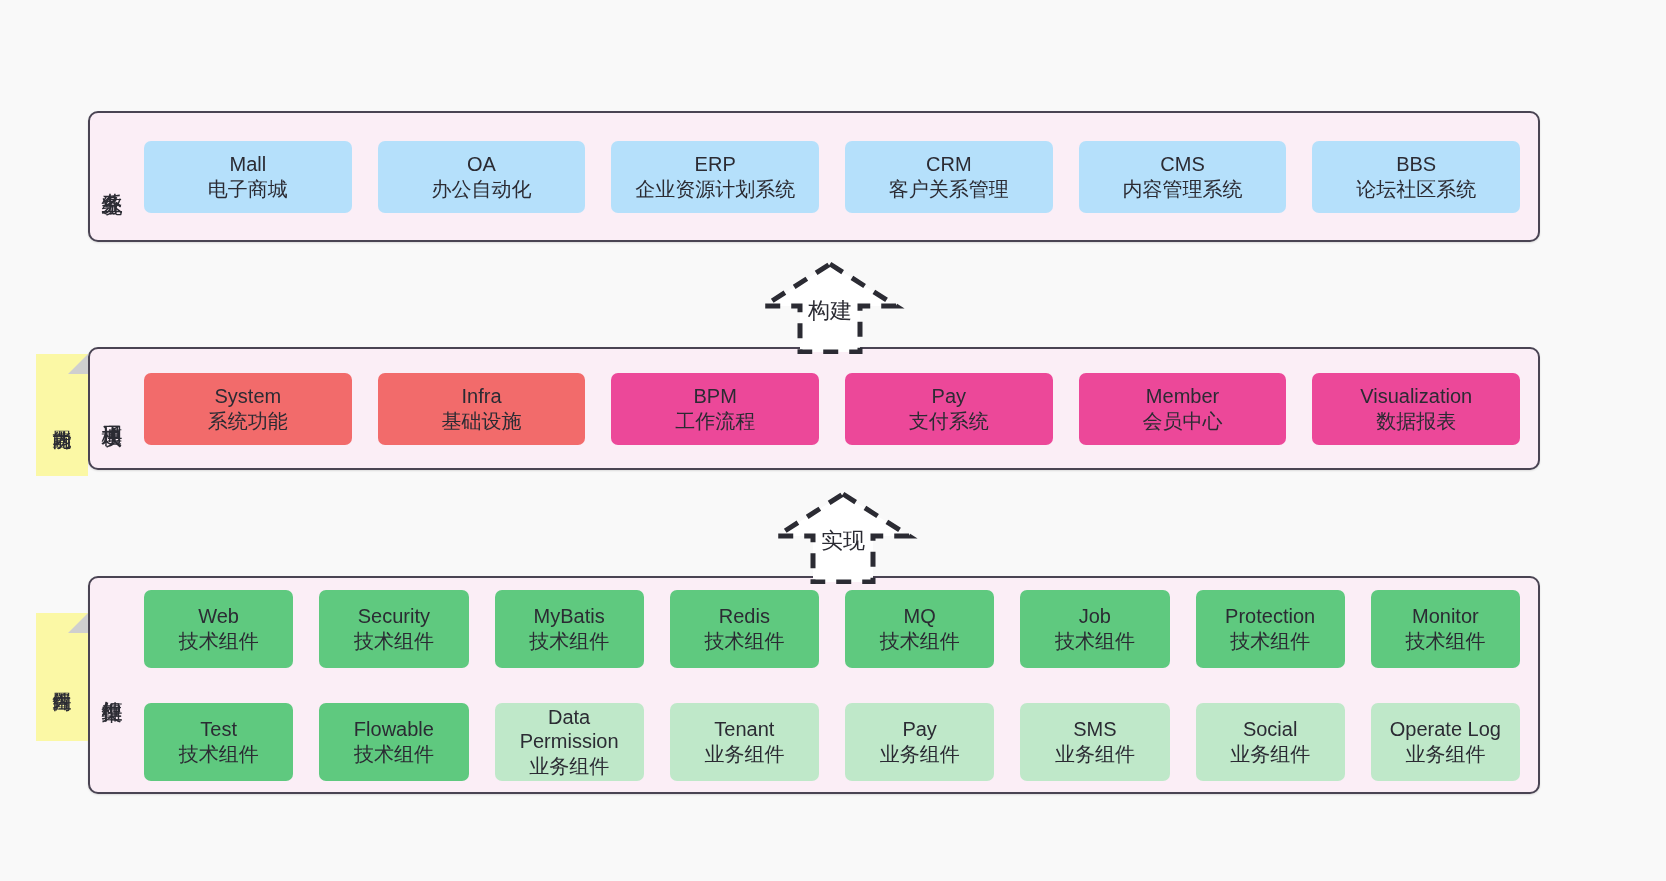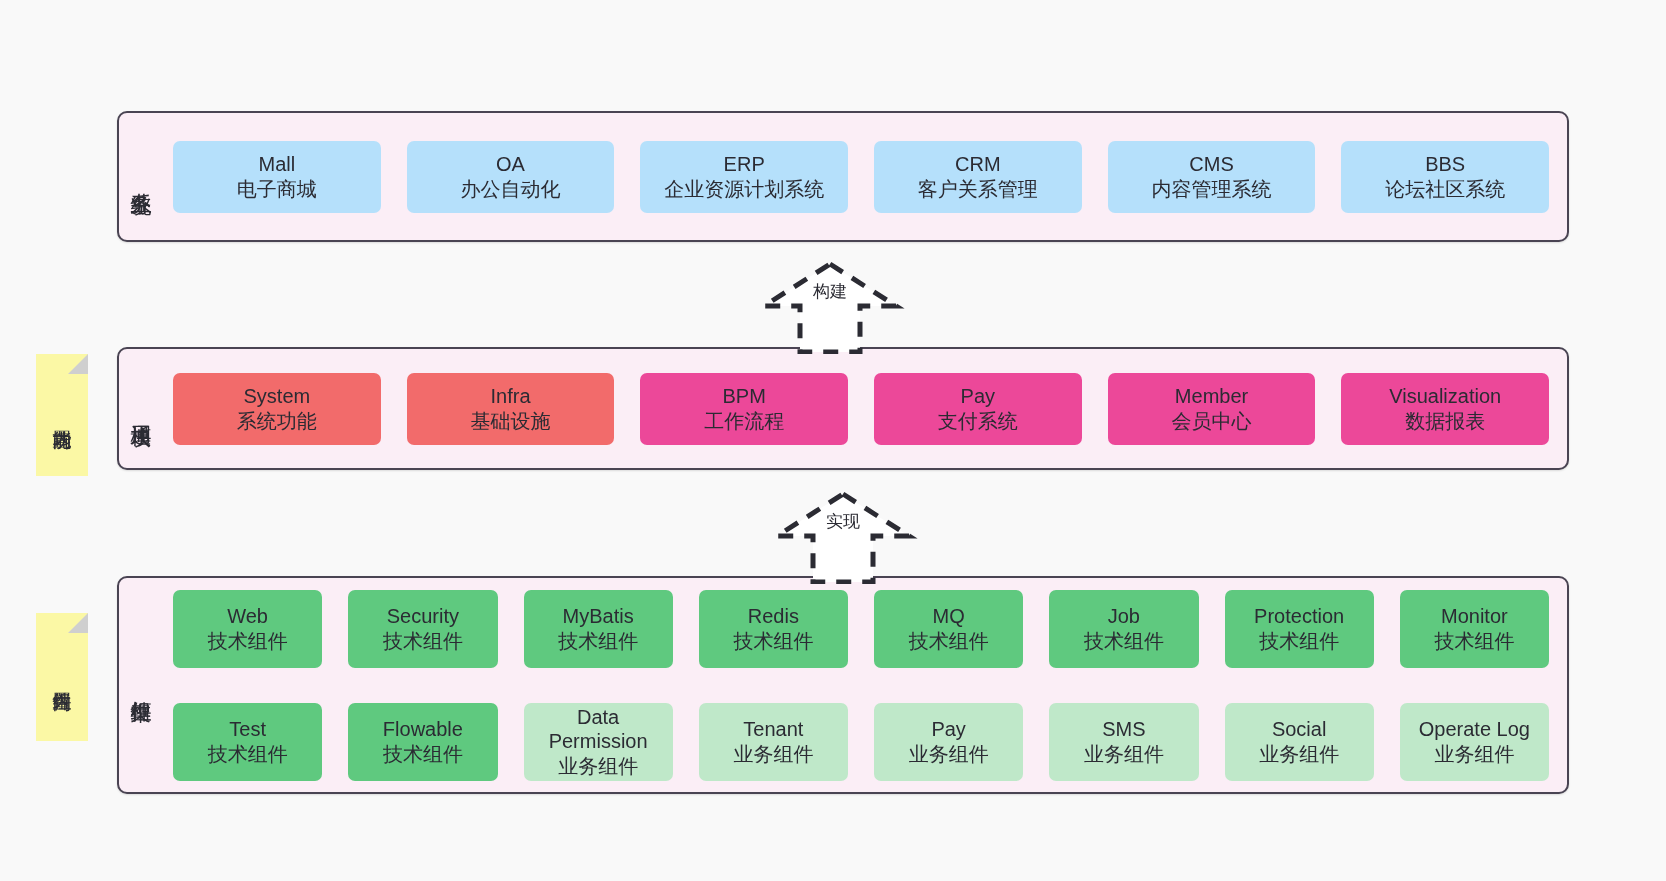--- a/index.html
+++ b/index.html
@@ -24,21 +24,20 @@
   
   .layer {
     position: absolute;
     box-sizing: border-box;
     background: #fbeef6;
     border: 2px solid #4a4453;
     border-radius: 10px;
     display: flex;
     align-items: stretch;
     box-shadow: 0 1px 2px rgba(0,0,0,0.12);
-    margin-left: 29px;
   }
   .layer-title {
     flex: 0 0 auto;
     width: 40px;
     display: flex;
     align-items: center;
     justify-content: center;
     font-size: 21px;
     line-height: 1.14;
     letter-spacing: 0.5px;
@@ -127,23 +126,23 @@
   .uml-arrow {
     position: absolute;
     width: 150px;
     height: 96px;
     z-index: 2;
   }
   .uml-arrow svg { display: block; }
   .uml-arrow .arrow-label {
     position: absolute;
     left: 0; right: 0;
-    top: 22px;
+    top: 38px;
     text-align: center;
-    font-size: 17px;
+    font-size: 22px;
     color: #2b2b33;
     background: transparent;
     pointer-events: none;
   }
   #arrow-build     { left: 755px; top: 258px; }
   #arrow-implement { left: 768px; top: 488px; }
 </style>
 </head>
 <body>
 

